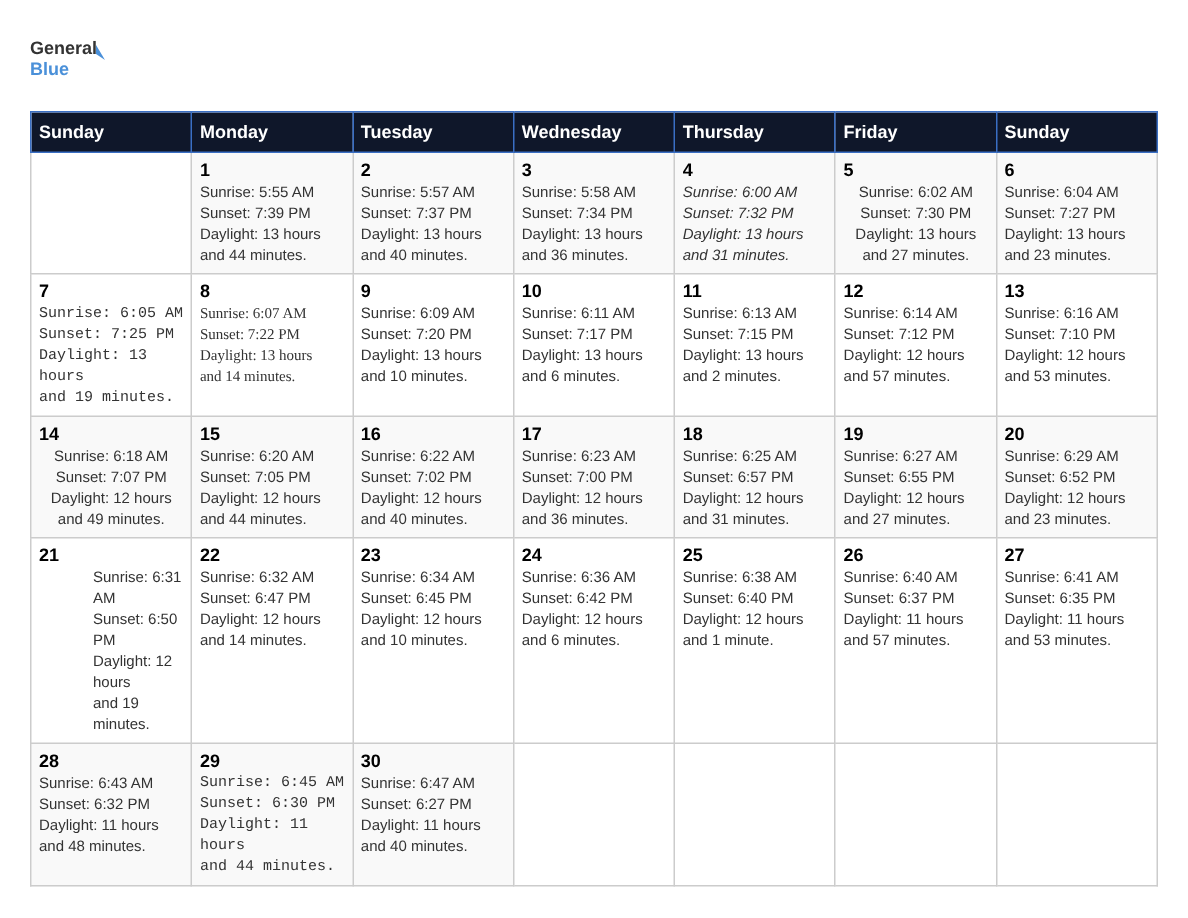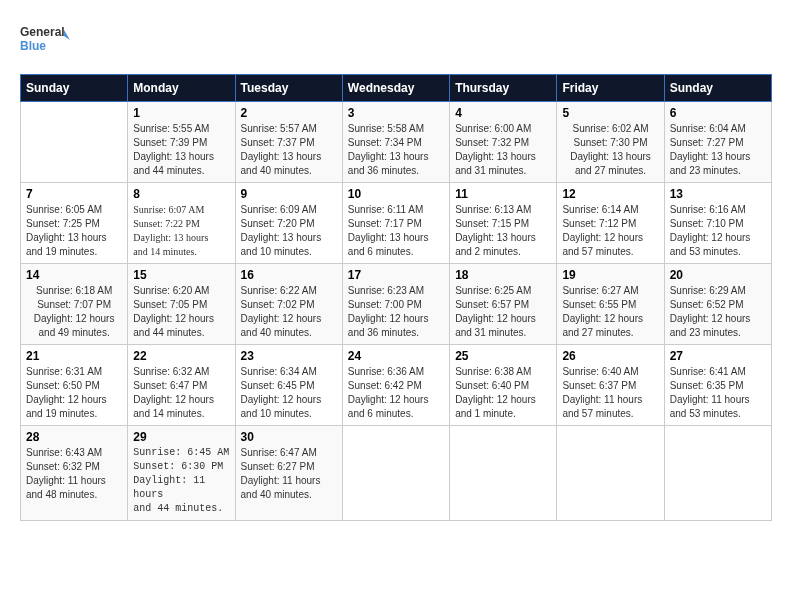--- a/index.html
+++ b/index.html
@@ -121,21 +121,21 @@
         </td>
         <td>
           <span class="day-num">3</span>
           <div class="day-info" style="white-space: pre-line;">Sunrise: 5:58 AM
 Sunset: 7:34 PM
 Daylight: 13 hours
 and 36 minutes.</div>
         </td>
         <td>
           <span class="day-num">4</span>
-          <div class="day-info" style="white-space: pre-line;">Sunrise: 6:00 AM
+          <div class="day-info" style="white-space: pre-line; font-style: italic;">Sunrise: 6:00 AM
 Sunset: 7:32 PM
 Daylight: 13 hours
 and 31 minutes.</div>
         </td>
         <td>
           <span class="day-num">5</span>
           <div class="day-info" style="white-space: pre-line; text-align: center;">Sunrise: 6:02 AM
 Sunset: 7:30 PM
 Daylight: 13 hours
 and 27 minutes.</div>
@@ -144,21 +144,21 @@
           <span class="day-num">6</span>
           <div class="day-info" style="white-space: pre-line;">Sunrise: 6:04 AM
 Sunset: 7:27 PM
 Daylight: 13 hours
 and 23 minutes.</div>
         </td>
       </tr>
       <tr>
         <td>
           <span class="day-num">7</span>
-          <div class="day-info" style="white-space: pre-line;">Sunrise: 6:05 AM
+          <div class="day-info" style="white-space: pre-line; font-family: Liberation Mono, monospace;">Sunrise: 6:05 AM
 Sunset: 7:25 PM
 Daylight: 13 hours
 and 19 minutes.</div>
         </td>
         <td>
           <span class="day-num">8</span>
           <div class="day-info" style="white-space: pre-line; font-family: Liberation Serif, serif;">Sunrise: 6:07 AM
 Sunset: 7:22 PM
 Daylight: 13 hours
 and 14 minutes.</div>
@@ -246,21 +246,21 @@
           <span class="day-num">20</span>
           <div class="day-info" style="white-space: pre-line;">Sunrise: 6:29 AM
 Sunset: 6:52 PM
 Daylight: 12 hours
 and 23 minutes.</div>
         </td>
       </tr>
       <tr>
         <td>
           <span class="day-num">21</span>
-          <div class="day-info" style="white-space: pre-line;">Sunrise: 6:31 AM
+          <div class="day-info" style="white-space: pre-line; margin-left: 36px;">Sunrise: 6:31 AM
 Sunset: 6:50 PM
 Daylight: 12 hours
 and 19 minutes.</div>
         </td>
         <td>
           <span class="day-num">22</span>
           <div class="day-info" style="white-space: pre-line;">Sunrise: 6:32 AM
 Sunset: 6:47 PM
 Daylight: 12 hours
 and 14 minutes.</div>

